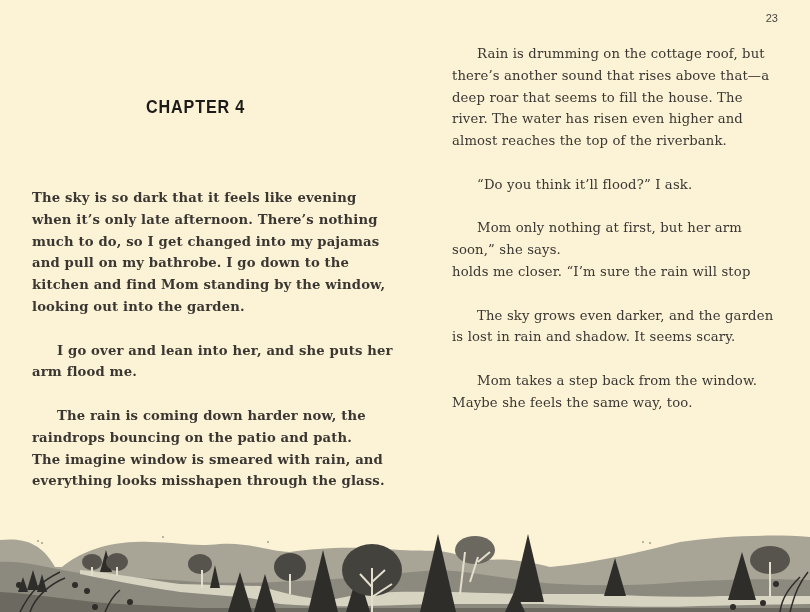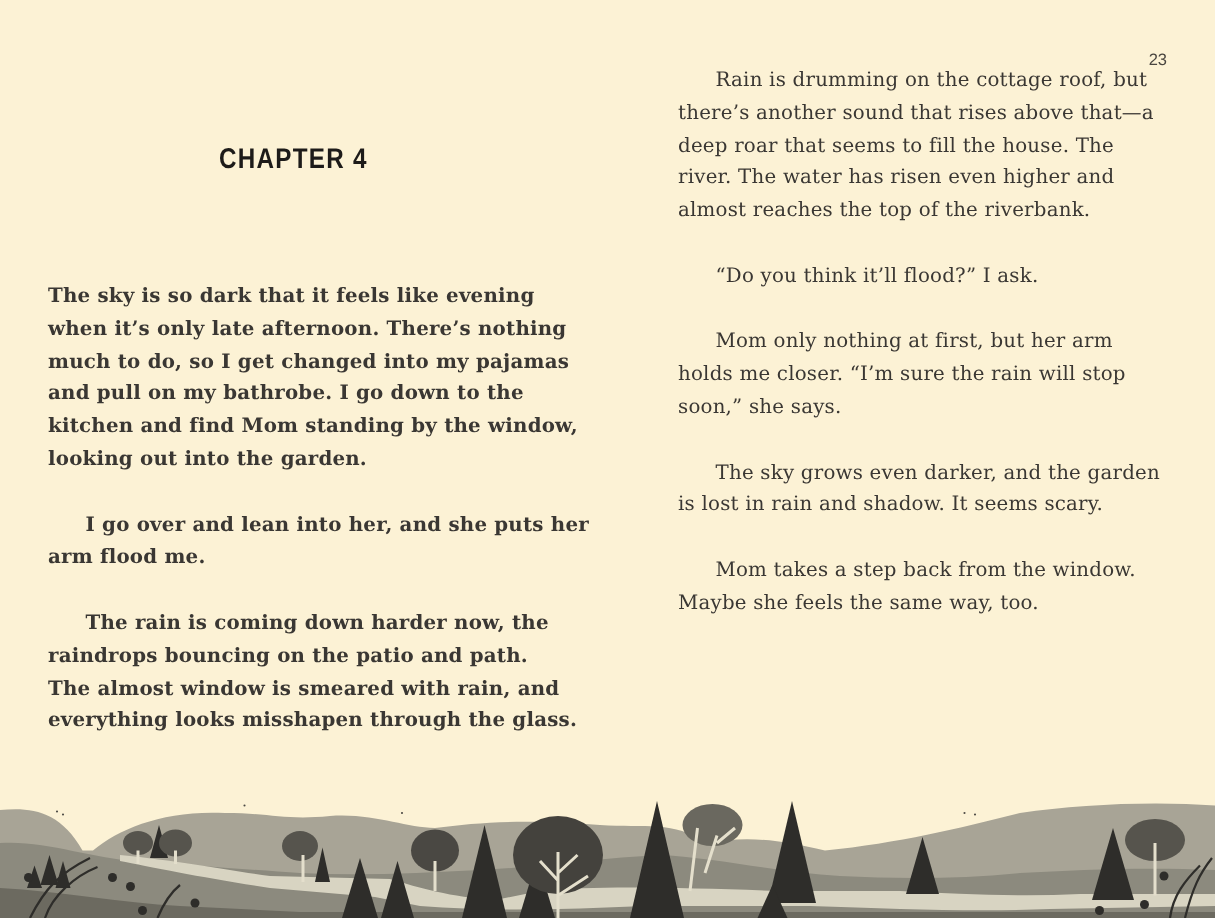--- a/index.html
+++ b/index.html
@@ -4,21 +4,21 @@
 <style>
   html, body { margin: 0; padding: 0; }
   body {
     width: 810px; height: 612px; overflow: hidden;
     background: #fcf2d5;
     position: relative;
     font-family: "DejaVu Serif", serif;
     color: #3a3733;
   }
   .page-number {
-    position: absolute; top: 34px; right: 32px;
+    position: absolute; top: 12px; right: 32px;
     font-family: "Liberation Sans", sans-serif;
     font-size: 11px; color: #4a4640;
   }
   .chapter-title {
     position: absolute; top: 96px; left: 146px;
     font-family: "Liberation Sans", sans-serif;
     font-size: 19px; font-weight: bold; letter-spacing: 1px;
     color: #1d1b19;
     transform: scaleX(0.85); transform-origin: left center;
   }
@@ -54,40 +54,40 @@
     <span class="line">kitchen and find Mom standing by the window,</span>
     <span class="line">looking out into the garden.</span>
   </div>
   <div class="para">
     <span class="line indent">I go over and lean into her, and she puts her</span>
     <span class="line">arm flood me.</span>
   </div>
   <div class="para">
     <span class="line indent">The rain is coming down harder now, the</span>
     <span class="line">raindrops bouncing on the patio and path.</span>
-    <span class="line">The almost window is smeared with rain, and</span>
+    <span class="line">The imagine window is smeared with rain, and</span>
     <span class="line">everything looks misshapen through the glass.</span>
   </div>
 </div>
 
 <div class="column col-right">
   <div class="para">
     <span class="line indent">Rain is drumming on the cottage roof, but</span>
     <span class="line">there’s another sound that rises above that—a</span>
     <span class="line">deep roar that seems to fill the house.  The</span>
     <span class="line">river.  The water has risen even higher and</span>
     <span class="line">almost reaches the top of the riverbank.</span>
   </div>
   <div class="para">
     <span class="line indent">“Do you think it’ll flood?” I ask.</span>
   </div>
   <div class="para">
     <span class="line indent">Mom only nothing at first, but her arm</span>
+    <span class="line">soon,” she says.</span>
     <span class="line">holds me closer.  “I’m sure the rain will stop</span>
-    <span class="line">soon,” she says.</span>
   </div>
   <div class="para">
     <span class="line indent">The sky grows even darker, and the garden</span>
     <span class="line">is lost in rain and shadow.  It seems scary.</span>
   </div>
   <div class="para">
     <span class="line indent">Mom takes a step back from the window.</span>
     <span class="line">Maybe she feels the same way, too.</span>
   </div>
 </div>

